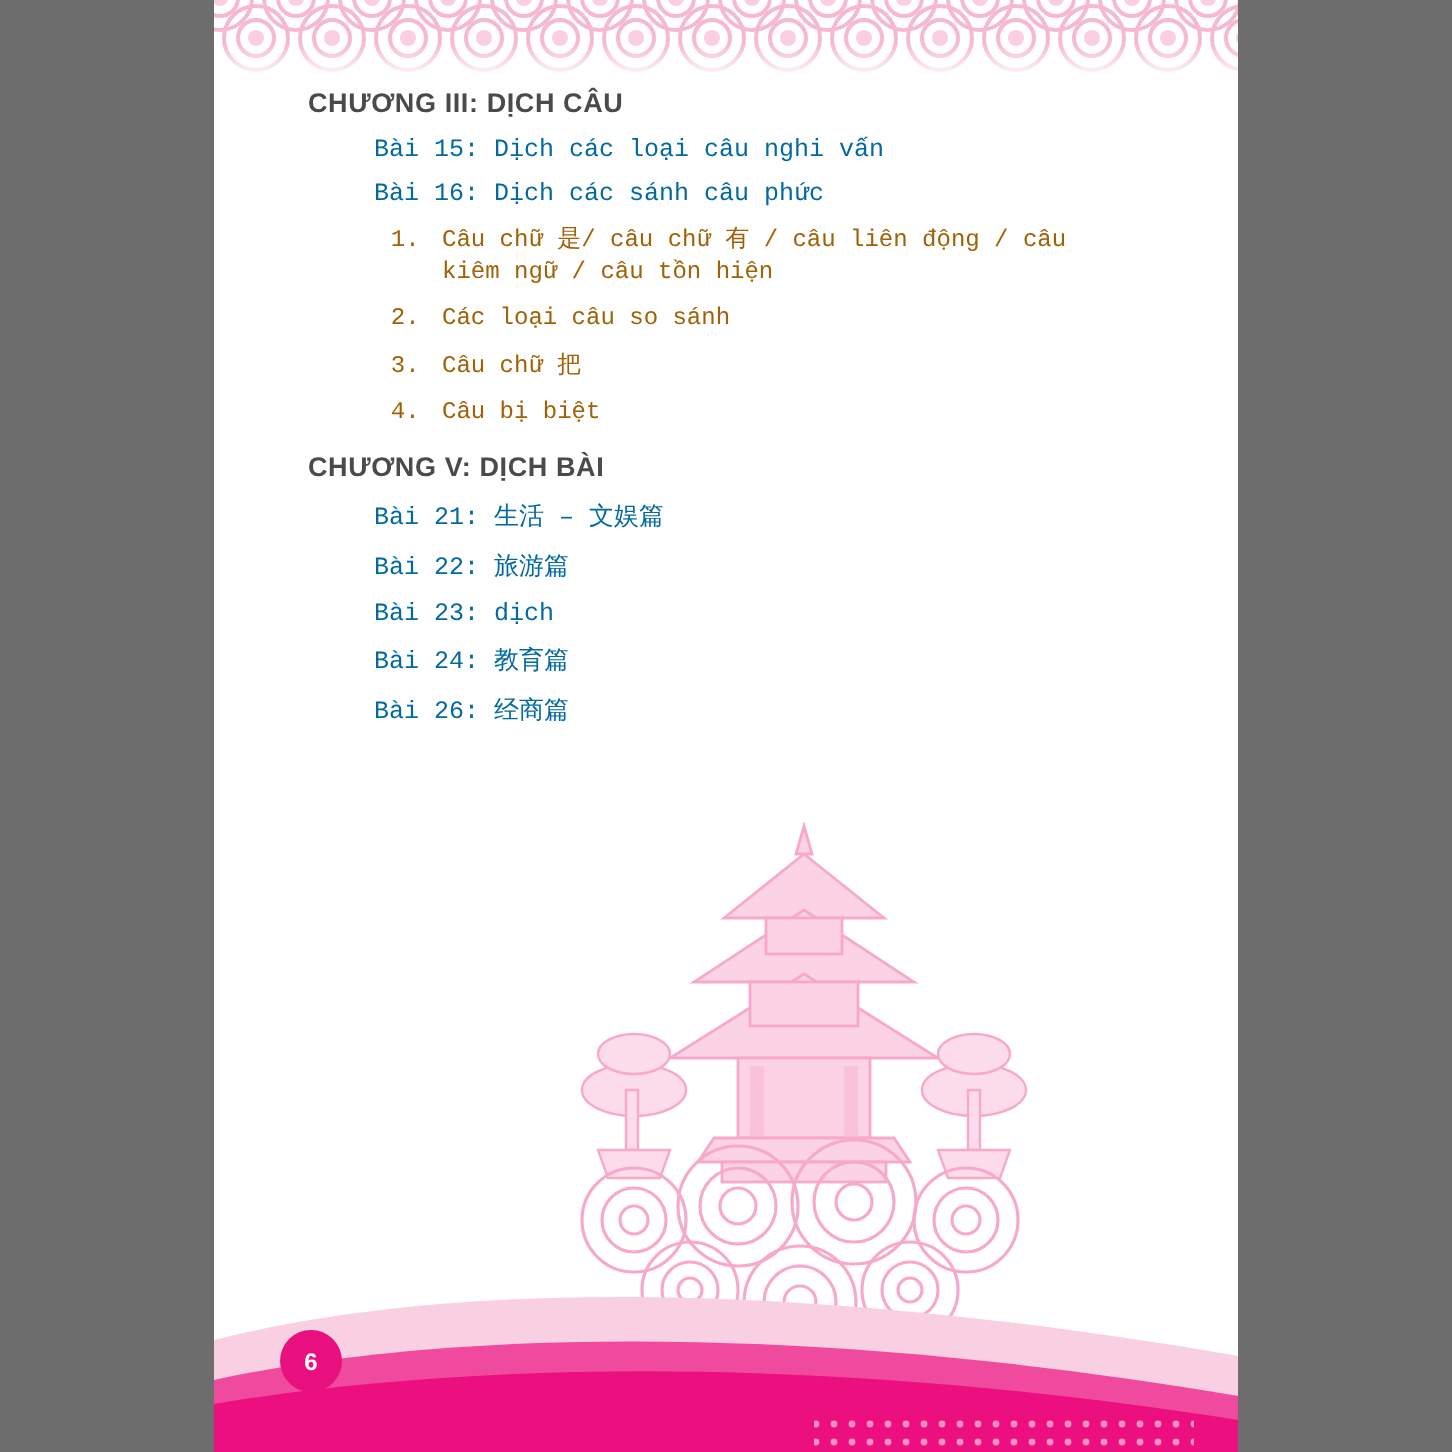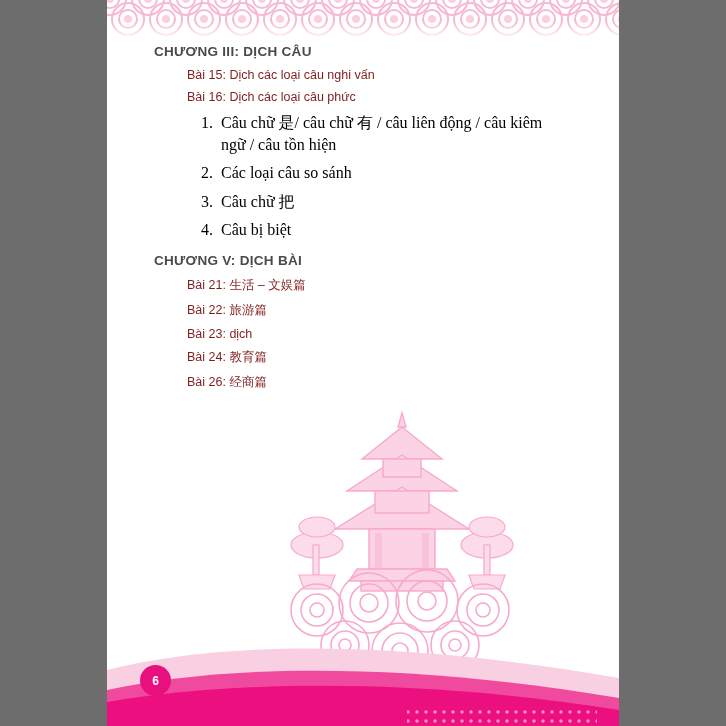--- a/index.html
+++ b/index.html
@@ -50,30 +50,30 @@
     z-index:5;
   }
   .chapter{
     color:#4a4a4a;
     font-weight:bold;
     font-size:13.5px;
     letter-spacing:0.3px;
     margin:0 0 9px 47px;
   }
   .lesson{
-    color:#7f1d1d;
+    color:#0369a1;
     font-size:12.5px;
     margin:0 0 8px 80px;
-    font-family:Liberation Sans, sans-serif;
+    font-family:Liberation Mono, monospace;
   }
   ol.sublist{
     margin:0 0 6px 0;padding:0 0 0 110px;
-    color:#000000;
-    font-family:Liberation Serif, serif;
-    font-size:16px;
+    color:#a16207;
+    font-family:Liberation Mono, monospace;
+    font-size:12px;
   }
   ol.sublist li{
     margin:0 0 7px 0;
     padding-left:4px;
     line-height:1.35;
   }
   .gap{height:5px;}
   
   .art{
     position:absolute;left:150px;top:405px;width:290px;height:285px;
@@ -301,21 +301,21 @@
           <circle cx="198" cy="240" r="6"></circle>
       </g>
     </svg>
   </div>
 
   <div class="content">
 
     <div>
       <div class="chapter">CHƯƠNG III: DỊCH CÂU</div>
       <div class="lesson">Bài 15: Dịch các loại câu nghi vấn</div>
-      <div class="lesson">Bài 16: Dịch các loại câu phức</div>
+      <div class="lesson">Bài 16: Dịch các sánh câu phức</div>
       <ol class="sublist">
         <li>Câu chữ 是/ câu chữ 有 / câu liên động / câu kiêm ngữ / câu tồn hiện</li>
         <li>Các loại câu so sánh</li>
         <li>Câu chữ 把</li>
         <li>Câu bị biệt</li>
       </ol>
     </div>
 
 
     <div class="gap"></div>

